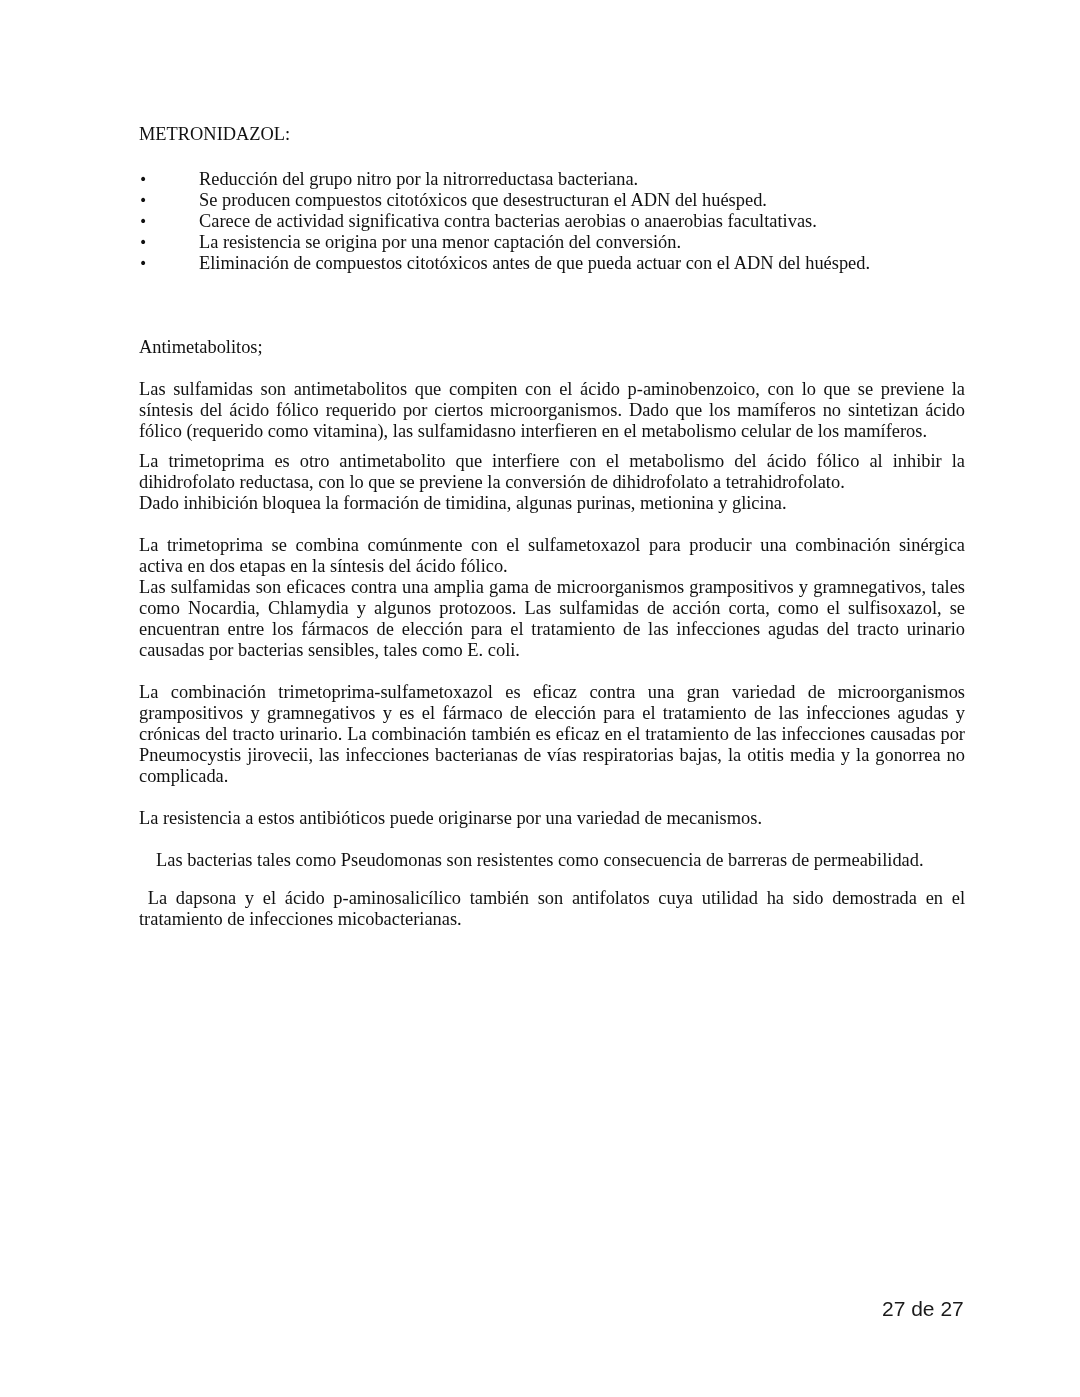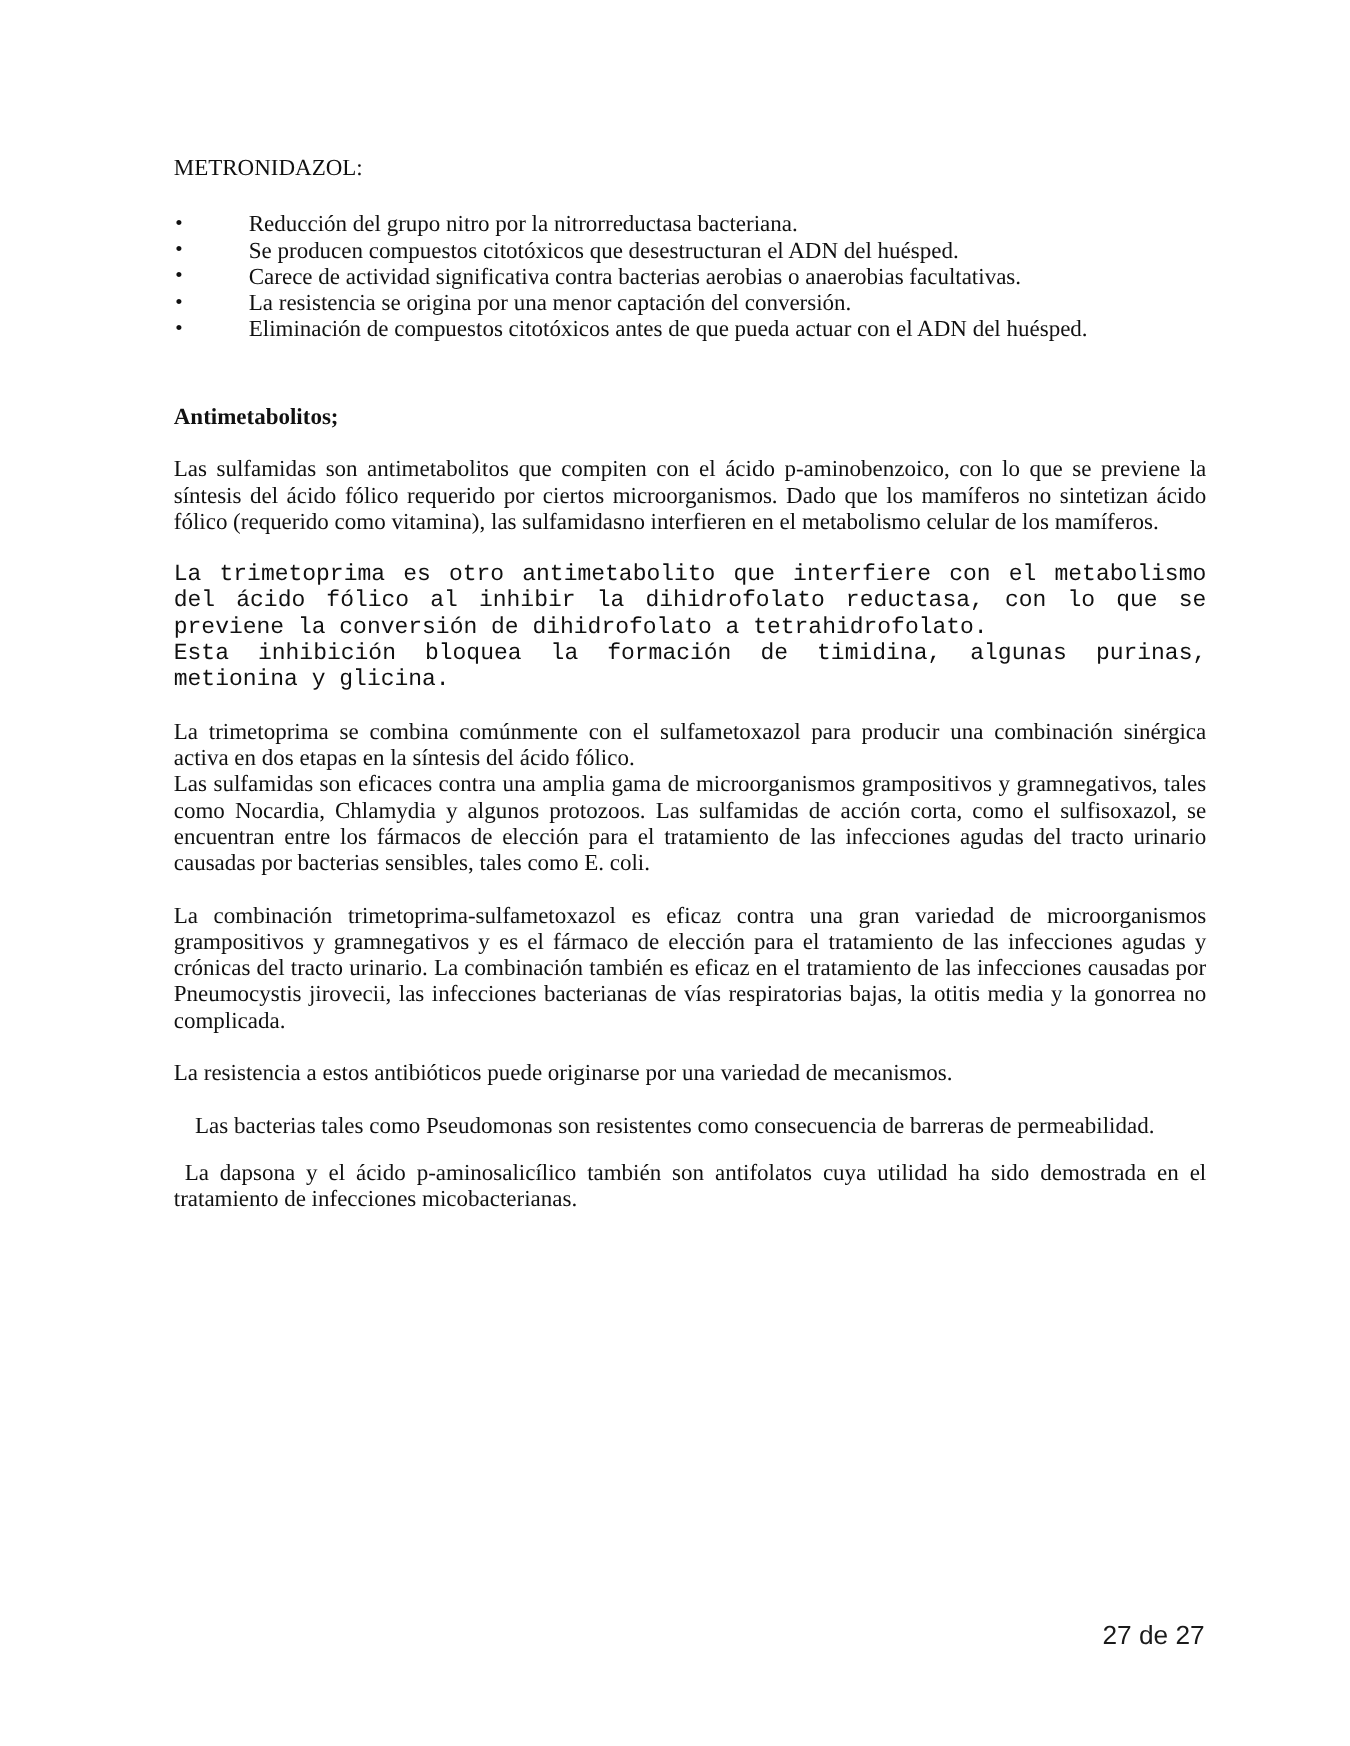--- a/index.html
+++ b/index.html
@@ -45,22 +45,21 @@
       white-space: nowrap;
     }
     .bullets li .bullet {
       position: absolute;
       left: 0;
       top: 0;
       font-family: "DejaVu Sans", sans-serif;
       font-size: 14px;
     }
     .section-heading {
-      margin-top: 49px;
-      font-weight: bold;
+      margin-top: 63px;
     }
     .para {
       margin: 0;
       text-align: justify;
     }
     .para + .para { margin-top: 21px; }
     .heading + .para { margin-top: 21px; }
     .page-number {
       position: absolute;
       left: 870px;
@@ -98,23 +97,23 @@
       <li>
         <span class="bullet">•</span>
         <span>Eliminación de compuestos citotóxicos antes de que pueda actuar con el ADN del huésped.</span>
       </li>
     </ul>
 
     <h2 class="heading section-heading">Antimetabolitos;</h2>
 
     <p class="para">Las sulfamidas son antimetabolitos que compiten con el ácido p-aminobenzoico, con lo que se previene la síntesis del ácido fólico requerido por ciertos microorganismos. Dado que los mamíferos no sintetizan ácido fólico (requerido como vitamina), las sulfamidasno interfieren en el metabolismo celular de los mamíferos.</p>
 
-    <div style="margin-top:21px;font-family:Liberation Mono, monospace;">
+    <div style="margin-top:9px;">
       <p class="para" style="margin:0;">La trimetoprima es otro antimetabolito que interfiere con el metabolismo del ácido fólico al inhibir la dihidrofolato reductasa, con lo que se previene la conversión de dihidrofolato a tetrahidrofolato.</p>
-      <p class="para" style="margin:0;">Esta inhibición bloquea la formación de timidina, algunas purinas, metionina y glicina.</p>
+      <p class="para" style="margin:0;">Dado inhibición bloquea la formación de timidina, algunas purinas, metionina y glicina.</p>
     </div>
 
     <div style="margin-top:21px;">
       <p class="para" style="margin:0;">La trimetoprima se combina comúnmente con el sulfametoxazol para producir una combinación sinérgica activa en dos etapas en la síntesis del ácido fólico.</p>
       <p class="para" style="margin:0;">Las sulfamidas son eficaces contra una amplia gama de microorganismos grampositivos y gramnegativos, tales como Nocardia, Chlamydia y algunos protozoos. Las sulfamidas de acción corta, como el sulfisoxazol, se encuentran entre los fármacos de elección para el tratamiento de las infecciones agudas del tracto urinario causadas por bacterias sensibles, tales como E. coli.</p>
     </div>
 
     <p class="para" style="margin-top:21px;">La combinación trimetoprima-sulfametoxazol es eficaz contra una gran variedad de microorganismos grampositivos y gramnegativos y es el fármaco de elección para el tratamiento de las infecciones agudas y crónicas del tracto urinario. La combinación también es eficaz en el tratamiento de las infecciones causadas por Pneumocystis jirovecii, las infecciones bacterianas de vías respiratorias bajas, la otitis media y la gonorrea no complicada.</p>
 
     <p class="para" style="margin-top:21px;">La resistencia a estos antibióticos puede originarse por una variedad de mecanismos.</p>

